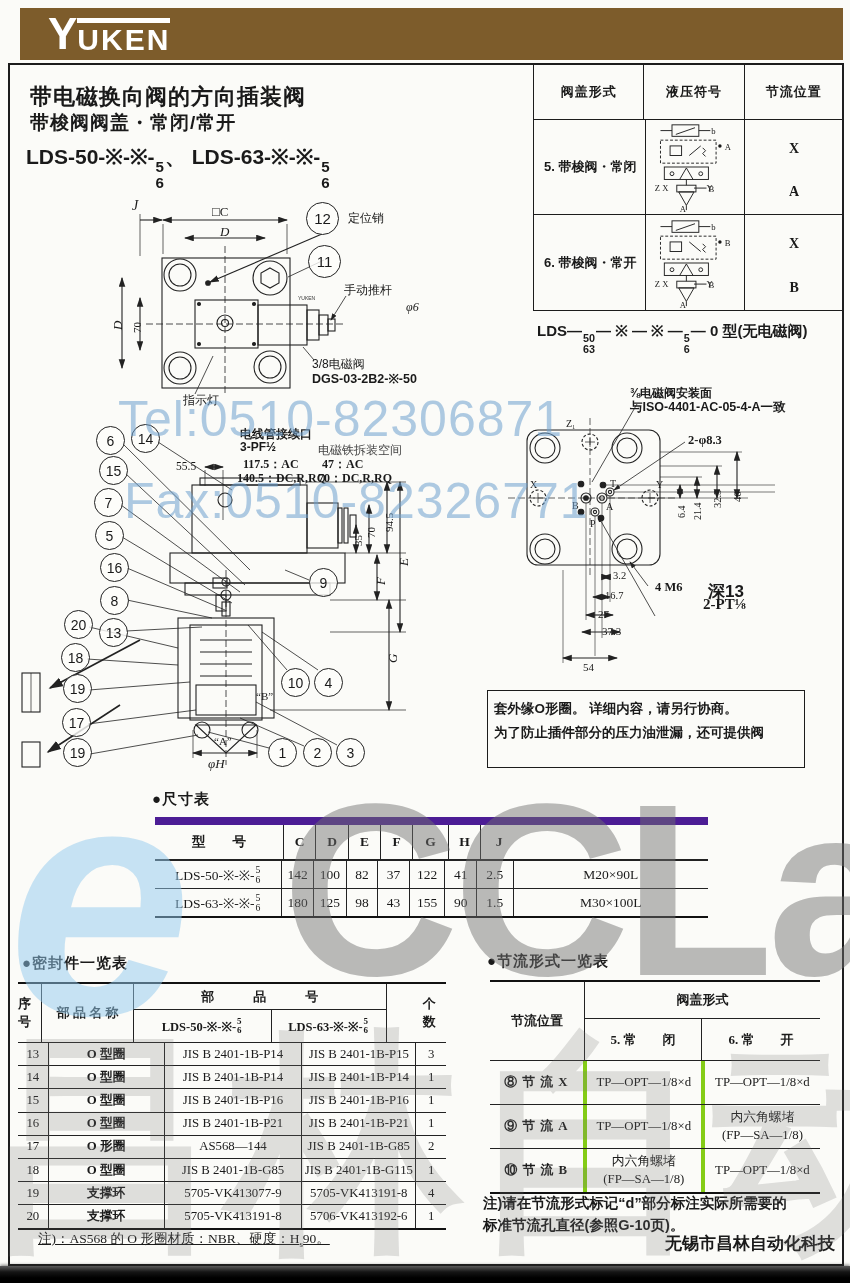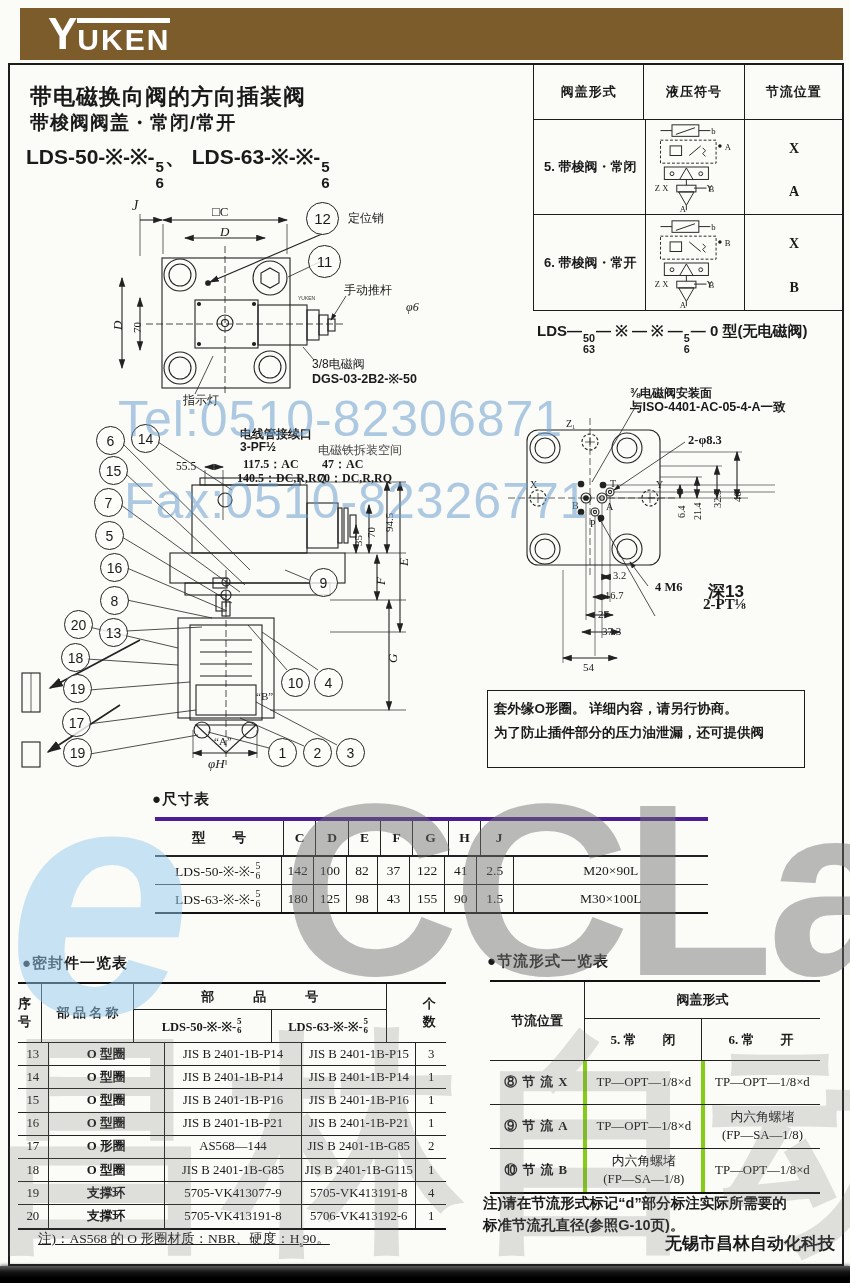--- a/index.html
+++ b/index.html
@@ -38,21 +38,21 @@
   .ct-covername{font-size:13px;font-weight:bold;padding-left:2px;}
   .pos-cell span{position:absolute;left:0;right:0;text-align:center;font-family:"Liberation Serif",serif;font-weight:bold;font-size:14px;}
   .pos-top{top:22%;}
   .pos-bot{top:68%;}
   
   .note-box{position:absolute;left:487px;top:690px;width:304px;height:64px;border:1.5px solid #1c1c1c;
             font-size:13.5px;font-weight:bold;line-height:1.75;padding:6px 6px;}
   
   .sec-title{position:absolute;font-size:15px;font-weight:bold;letter-spacing:1px;}
   
-  .size-table{position:absolute;left:155px;top:817px;width:553px;border-top:4px solid #4c1d95;border-bottom:2px solid #111;font-family:"Liberation Serif",serif;z-index:2;}
+  .size-table{position:absolute;left:155px;top:817px;width:553px;border-top:8px solid #4c1d95;border-bottom:2px solid #111;font-family:"Liberation Serif",serif;z-index:2;}
   .st-row{display:flex;border-top:1px solid #222;}
   .st-row.head{border-top:none;border-bottom:1.5px solid #222;}
   .st-cell{border-right:1px solid #222;display:flex;align-items:center;justify-content:center;font-size:13.5px;height:27px;}
   .st-row.head .st-cell{height:34px;font-weight:bold;}
   .st-cell:last-child{border-right:none;}
   .w-model{width:128px;}.w-c{width:31px;}.w-d{width:32px;}.w-e{width:31px;}.w-f{width:31px;}
   .w-g{width:35px;}.w-h{width:31px;}.w-j{width:36px;}.w-screw{width:197px;}
   .screw-head{flex-direction:column;line-height:1.15;font-size:12.5px;}
   
   .seal-table{position:absolute;left:18px;top:982px;width:428px;border-top:2px solid #111;border-bottom:2px solid #111;font-family:"Liberation Serif",serif;z-index:2;}

